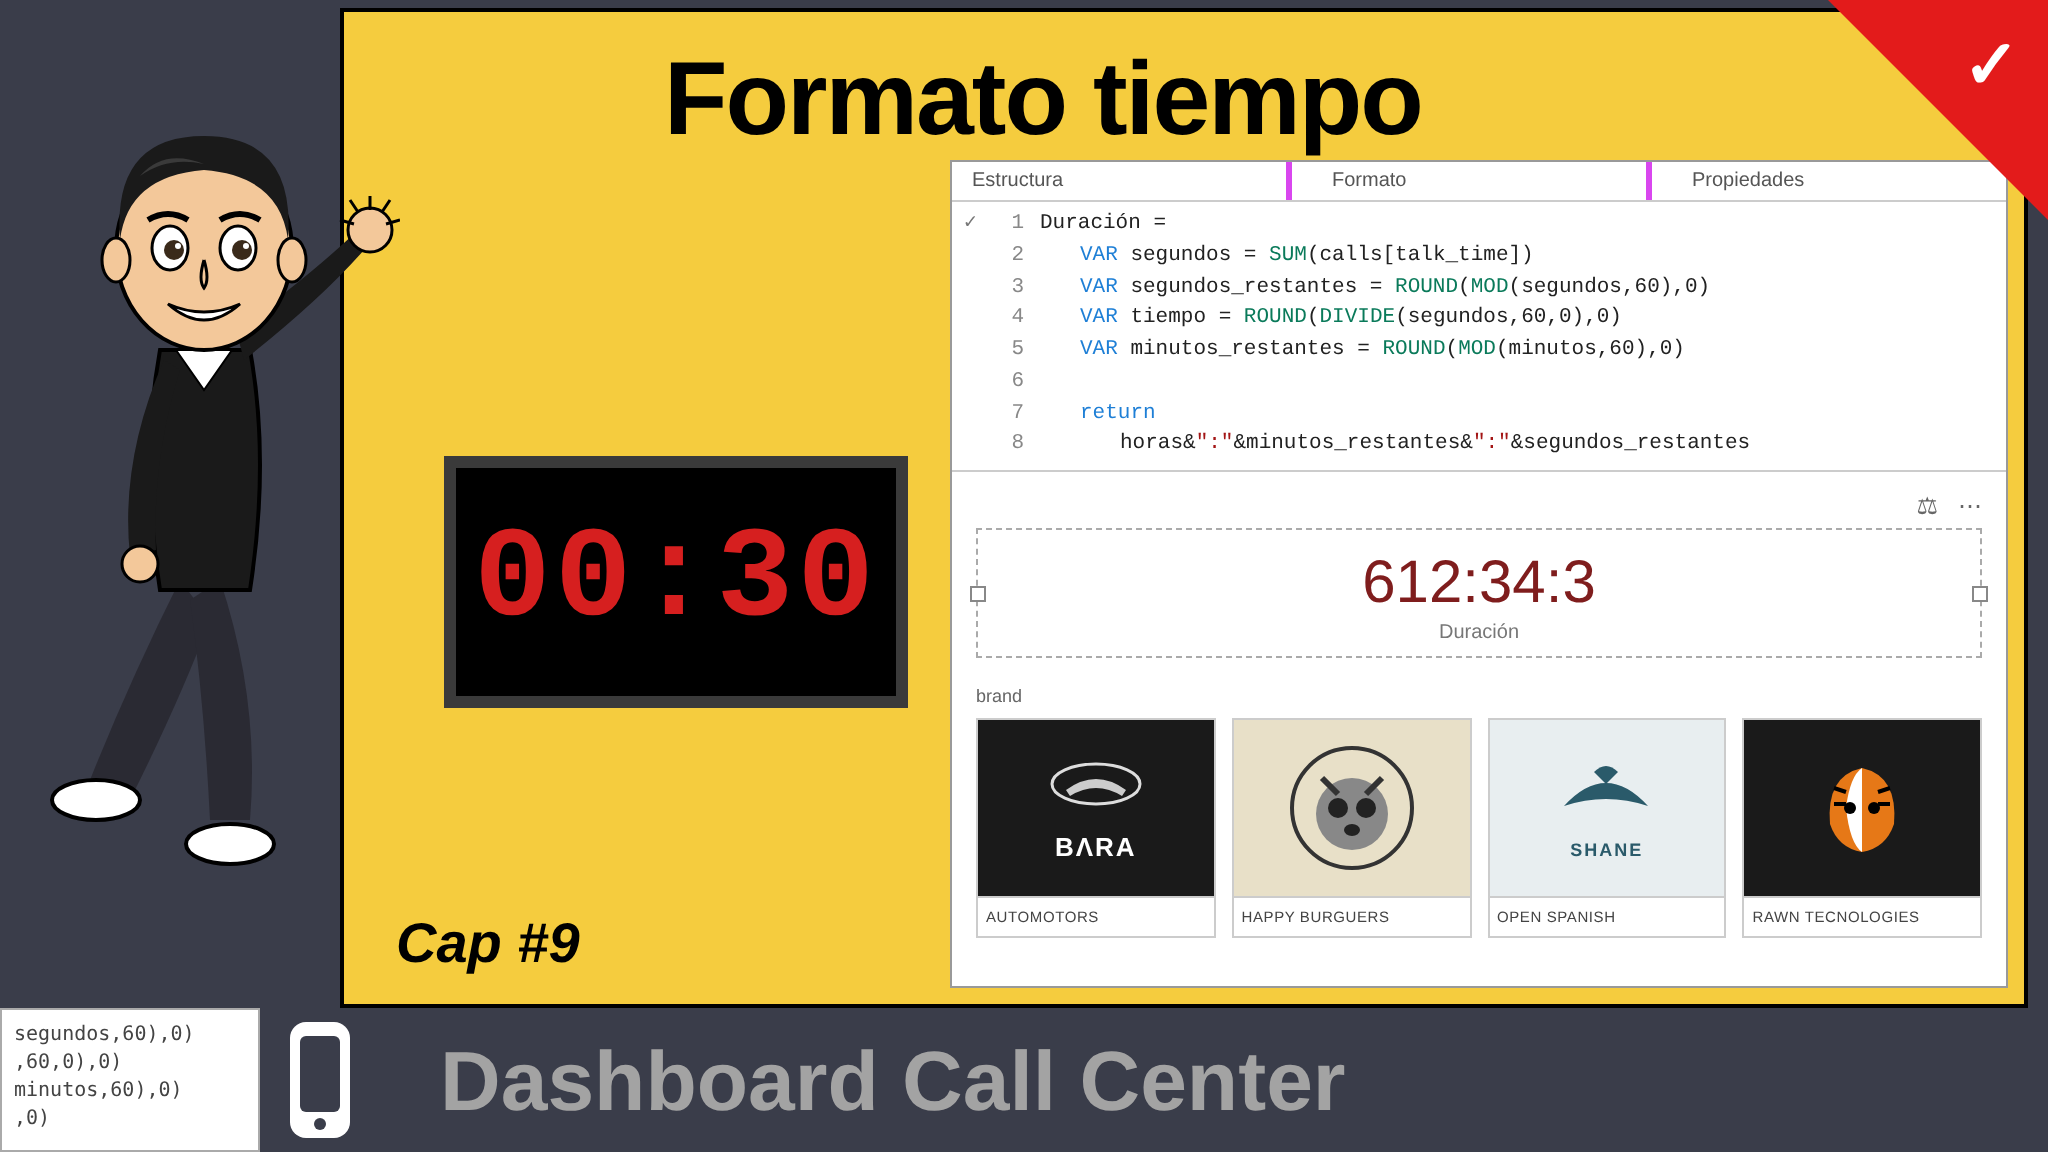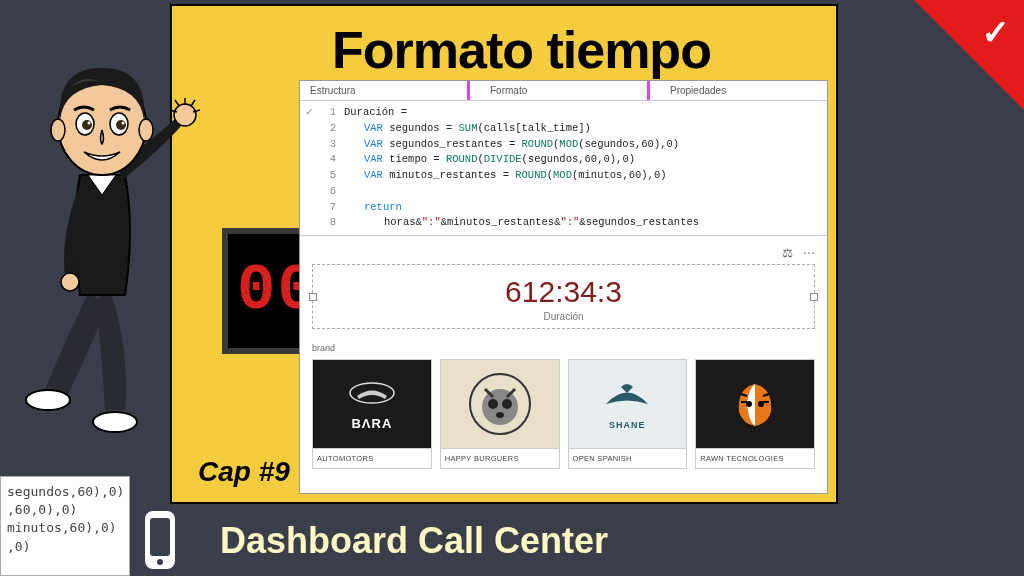--- a/index.html
+++ b/index.html
@@ -8,21 +8,21 @@
     height: 576px;
     background: #3a3d4a;
     font-family: Arial, sans-serif;
     position: relative;
     overflow: hidden;
   }
   .yellow-panel {
     position: absolute;
     left: 170px;
     top: 4px;
-    width: 668px;
+    width: 844px;
     height: 500px;
     background: #f5cc3e;
     border: 2px solid #000;
   }
   .title {
     position: absolute;
     top: 14px;
     left: 160px;
     font-size: 52px;
     font-weight: 900;
@@ -141,23 +141,23 @@
   .bara-txt { color:#fff; font-family: Arial; font-size:13px; font-weight:900; letter-spacing:1px; margin-top:4px;}
   .footer {
     position: absolute;
     left: 0;
     bottom: 0;
     width: 100%;
     height: 70px;
     display: flex;
     align-items: center;
     padding-left: 220px;
-    font-size: 36px;
+    font-size: 42px;
     font-weight: 700;
-    color: #fef9c3;
+    color: #a3a3a3;
   }
   .corner-red {
     position: absolute;
     right: 0;
     top: 0;
     width: 0; height: 0;
     border-left: 110px solid transparent;
     border-top: 110px solid #e31b1b;
   }
   .corner-check {
@@ -176,25 +176,25 @@
     width: 190px;
     height: 410px;
   }
   .avatar svg { width: 100%; height: 100%; }
   
   .paper-snip {
     position: absolute;
     left: 0;
     bottom: 0;
     width: 130px;
-    height: 100px;
+    height: 72px;
     background: #fff;
     border: 1px solid #aaa;
     font-family: Consolas, monospace;
-    font-size: 13px;
+    font-size: 10px;
     padding: 6px;
     color: #444;
     line-height: 1.4;
     overflow: hidden;
   }
   .phone-icon {
     position: absolute;
     left: 130px;
     bottom: 0;
     width: 60px;

